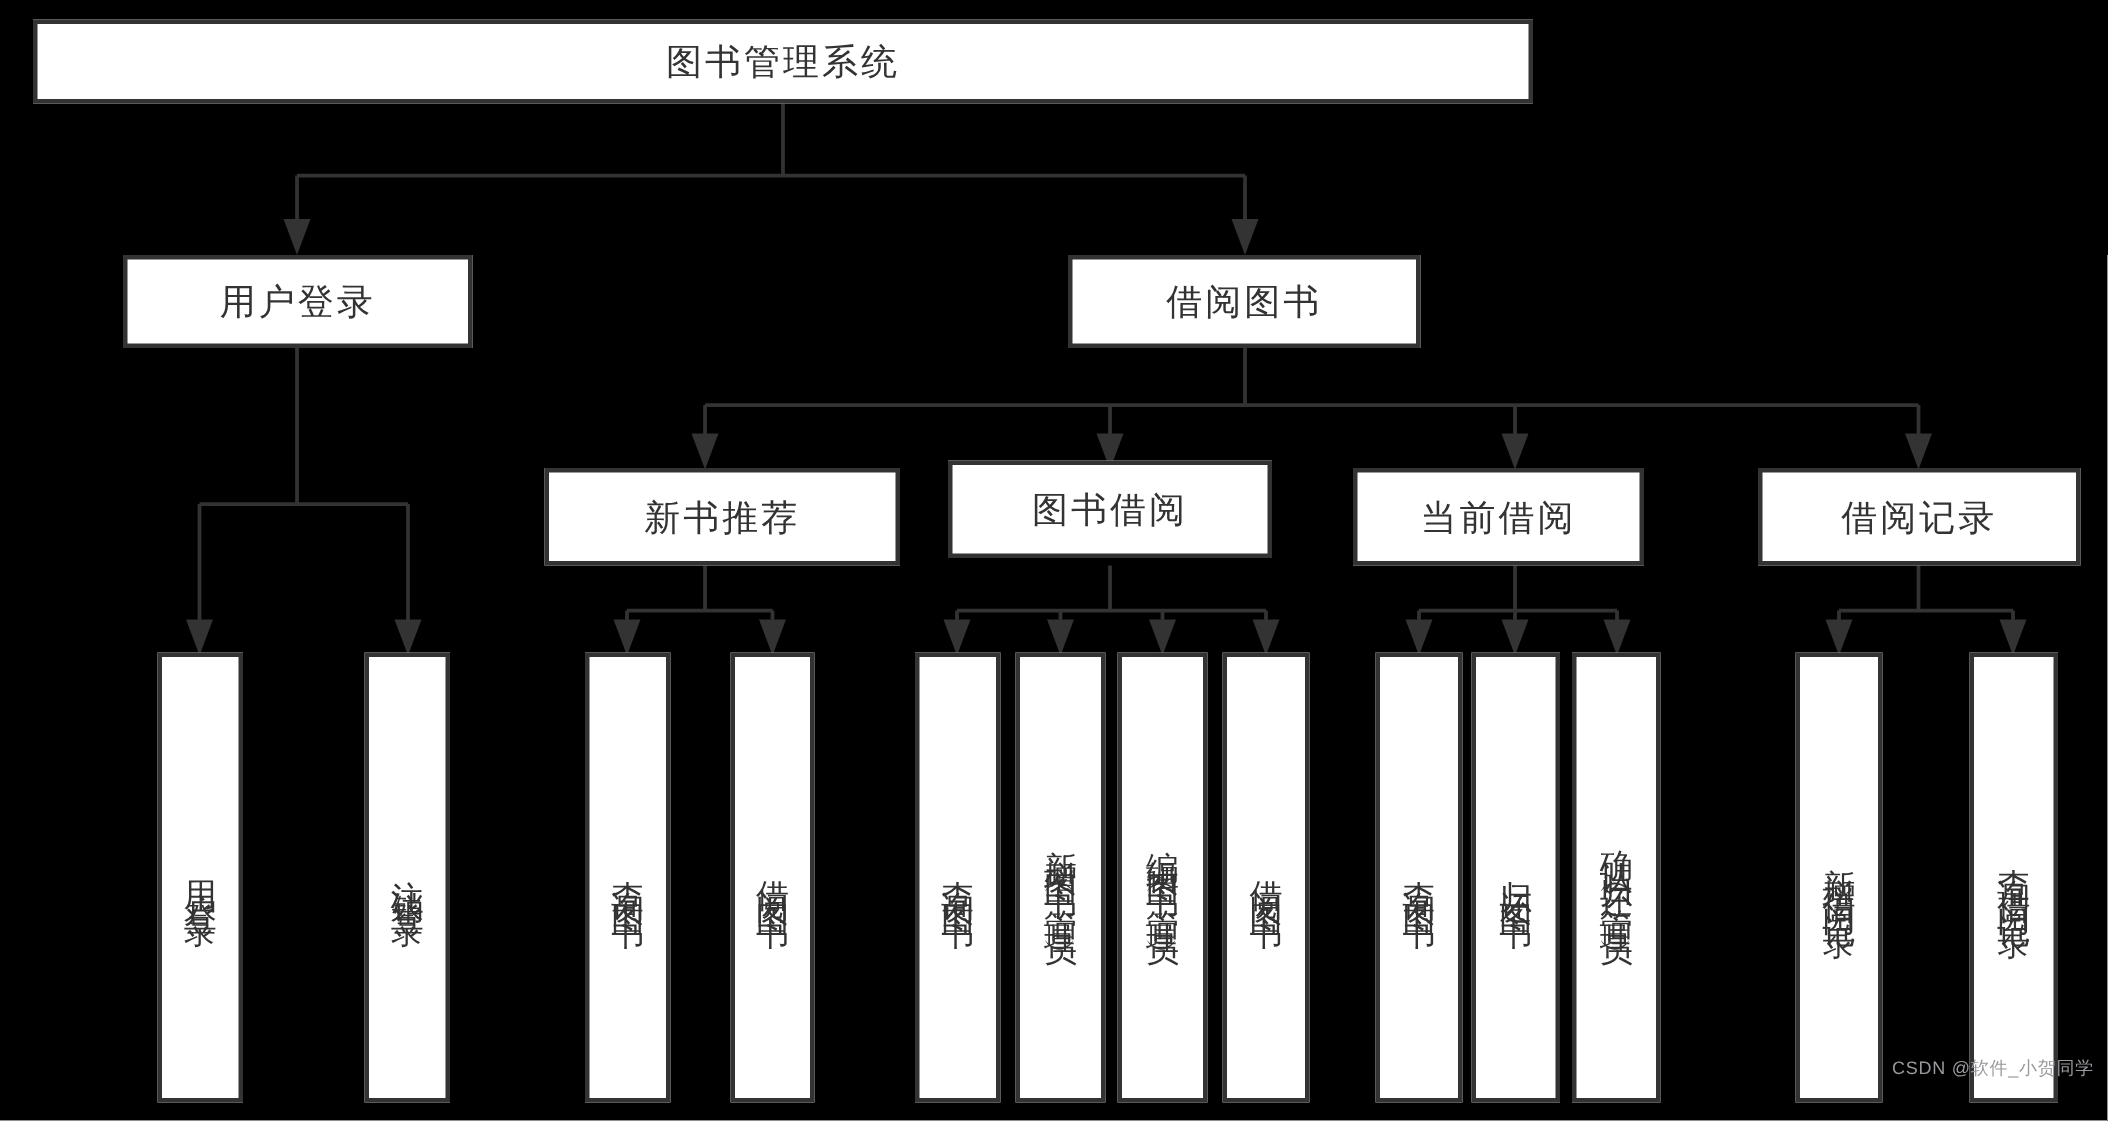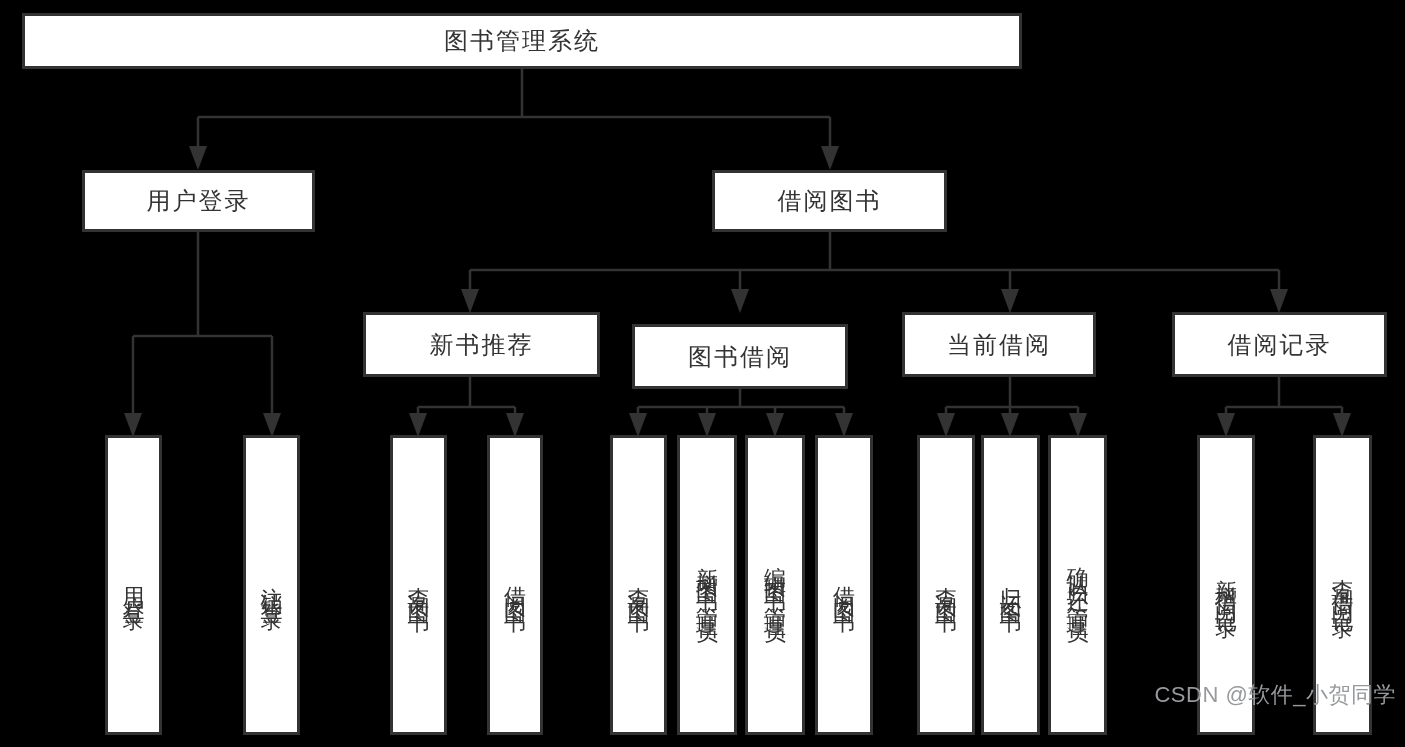--- a/index.html
+++ b/index.html
@@ -14,22 +14,22 @@
     position:absolute;box-sizing:border-box;border:3px solid #333333;
     background:#ffffff;display:flex;align-items:center;justify-content:center;
     color:#333333;
   }
   .hlabel{font-size:24px;letter-spacing:2px;white-space:nowrap;}
   .vlabel{
     writing-mode:vertical-rl;text-orientation:mixed;
     font-size:22px;letter-spacing:8px;line-height:1;white-space:nowrap;
   }
   .watermark{
-    position:absolute;top:680px;right:9px;z-index:5;
-    font-size:22px;color:#97999c;letter-spacing:0.5px;white-space:nowrap;
+    position:absolute;top:704px;right:9px;z-index:5;
+    font-size:12px;color:#97999c;letter-spacing:0.5px;white-space:nowrap;
   }
 </style>
 </head>
 <body>
 
 <div class="canvas">
 
   <svg class="connectors" viewBox="0 0 1405 747">
 
     <g>
@@ -87,21 +87,21 @@
   <div class="node" style="left:82px;top:170px;width:233px;height:62px">
     <span class="hlabel">用户登录</span>
   </div>
   <div class="node" style="left:712px;top:170px;width:235px;height:62px">
     <span class="hlabel">借阅图书</span>
   </div>
 
   <div class="node" style="left:363px;top:312px;width:237px;height:65px">
     <span class="hlabel">新书推荐</span>
   </div>
-  <div class="node" style="left:632px;top:324px;width:216px;height:65px">
+  <div class="node" style="left:632px;top:307px;width:216px;height:65px">
     <span class="hlabel">图书借阅</span>
   </div>
   <div class="node" style="left:902px;top:312px;width:194px;height:65px">
     <span class="hlabel">当前借阅</span>
   </div>
   <div class="node" style="left:1172px;top:312px;width:215px;height:65px">
     <span class="hlabel">借阅记录</span>
   </div>
 
   <div class="node" style="left:105px;top:435px;width:57px;height:300px">

